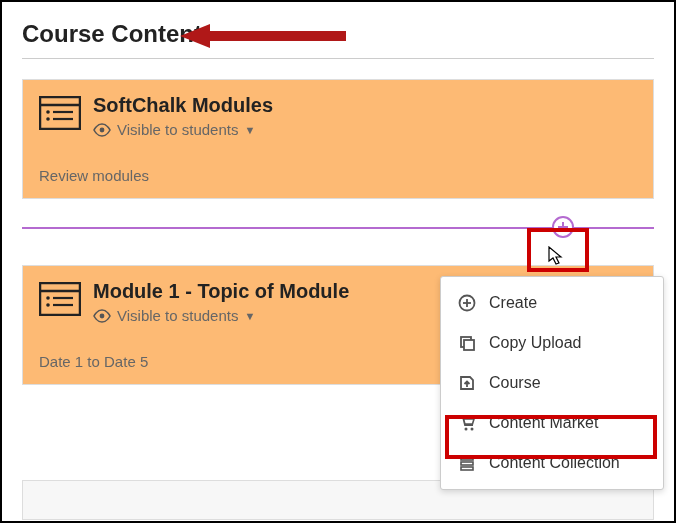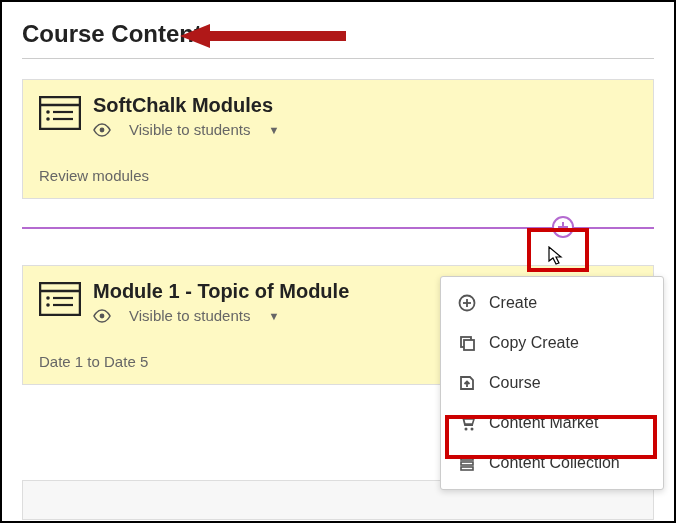--- a/index.html
+++ b/index.html
@@ -19,21 +19,21 @@
     font-weight: 700;
     color: #222;
     padding: 18px 20px 10px 20px;
   }
   .hr {
     height: 1px;
     background: #ccc;
     margin: 0 20px 20px 20px;
   }
   .module-card {
-    background: #fef9c3;
+    background: #fdba74;
     border: 1px solid #ddd;
     margin: 0 20px 0 20px;
     padding: 14px 28px 14px 16px;
   }
   .mod-head {
     display: flex;
     align-items: flex-start;
     gap: 12px;
   }
   .mod-icon {
@@ -43,21 +43,21 @@
     margin-top: 2px;
   }
   .mod-title {
     font-size: 20px;
     font-weight: 700;
     color: #222;
   }
   .vis-row {
     display: flex;
     align-items: center;
-    gap: 18px;
+    gap: 6px;
     color: #666;
     font-size: 15px;
     margin-top: 4px;
   }
   .mod-desc {
     color: #666;
     font-size: 15px;
     margin-top: 29px;
   }
   .gap {
@@ -251,21 +251,21 @@
     </span>
     <span>Create</span>
   </div>
   <div class="dd-item">
     <span class="ic">
       <svg width="18" height="18">
           <rect x="3" y="3" width="10" height="10" fill="none" stroke="#555" stroke-width="1.8"></rect>
           <rect x="6" y="6" width="10" height="10" fill="#fff" stroke="#555" stroke-width="1.8"></rect>
         </svg>
     </span>
-    <span>Copy Create</span>
+    <span>Copy Upload</span>
   </div>
   <div class="dd-item">
     <span class="ic">
       <svg width="18" height="18">
           <path d="M3 3 h9 l3 3 v9 h-12 z" fill="none" stroke="#555" stroke-width="1.8"></path>
           <path d="M9 13 v-5 M6.5 10 L9 7.5 L11.5 10" fill="none" stroke="#555" stroke-width="1.8"></path>
         </svg>
     </span>
     <span>Course</span>
   </div>

